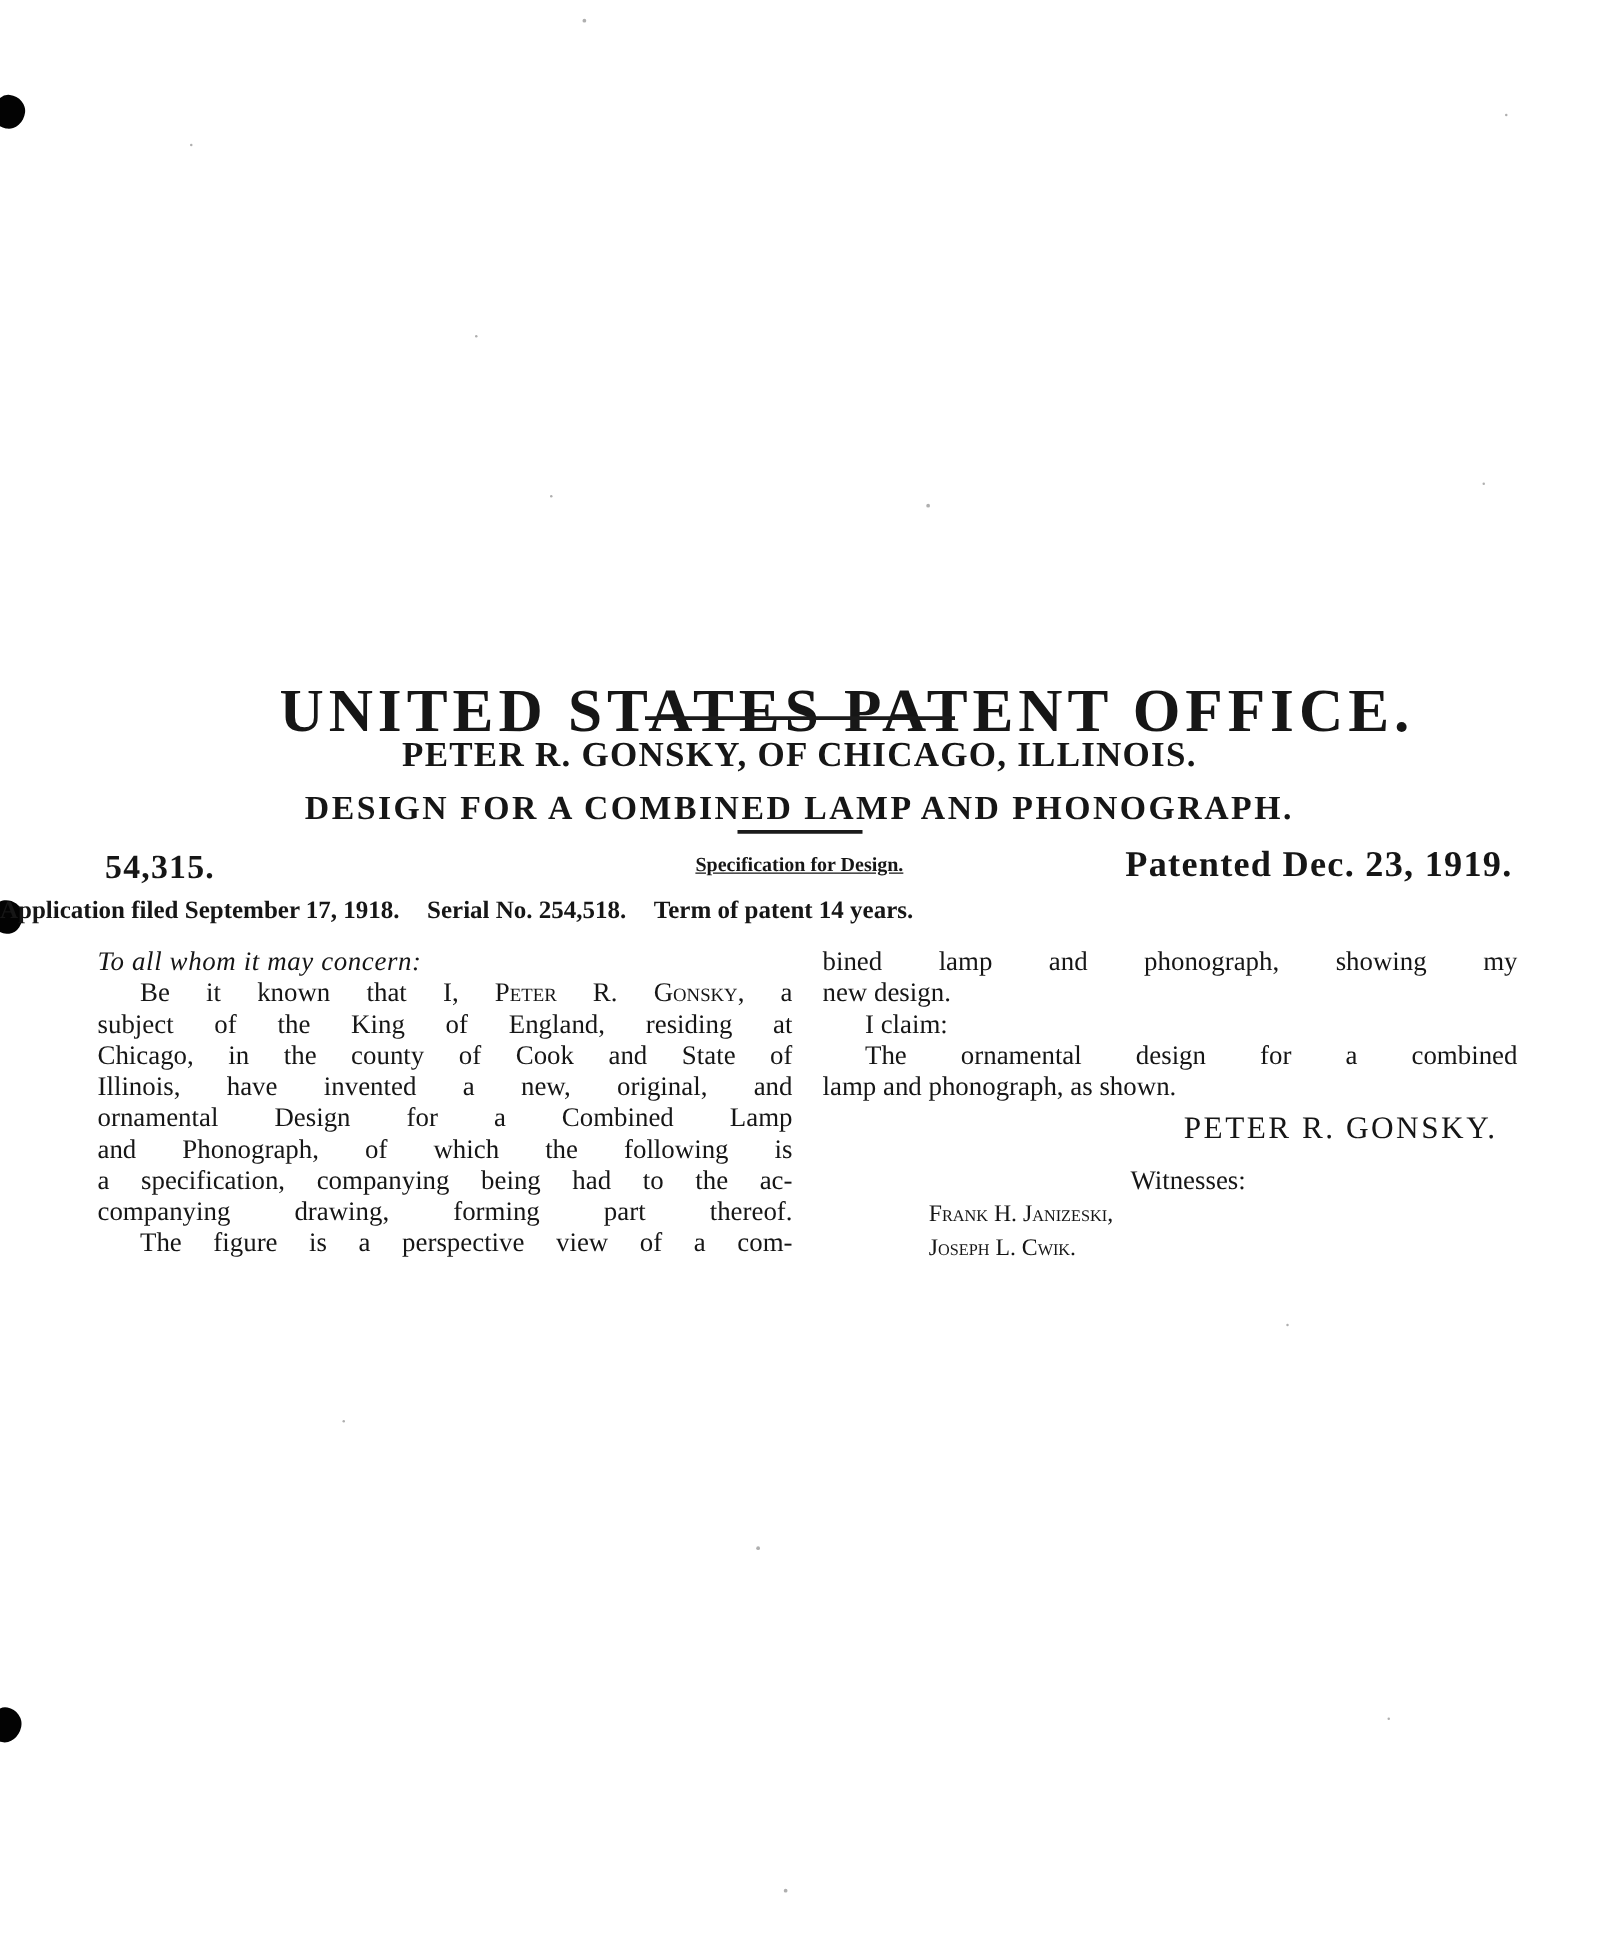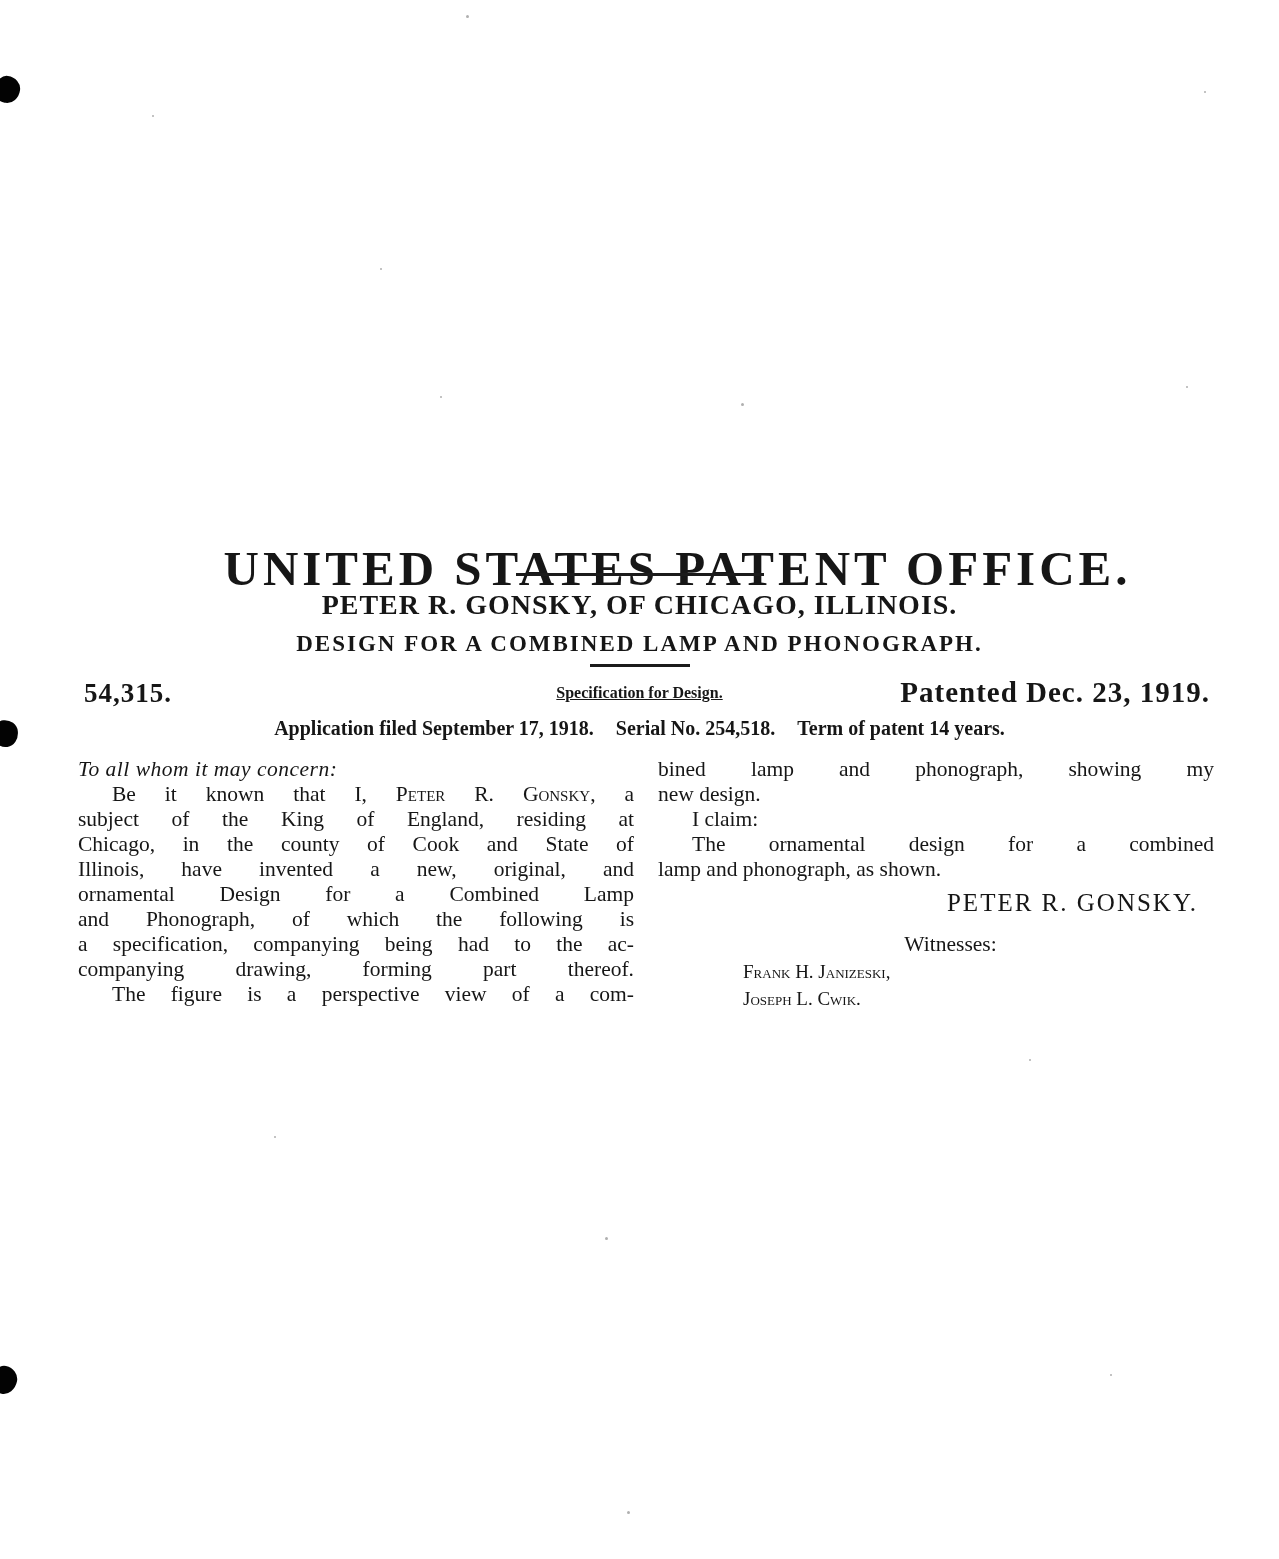--- a/index.html
+++ b/index.html
@@ -35,37 +35,37 @@
     height: 3px; background: #1b1b1b;
   }
   .rule-long  { top: 573px; width: 248px; }
   .rule-short { top: 664px; width: 100px; }
   .inventor-line {
     position: absolute; top: 589px; left: 0; width: 100%;
     text-align: center; font-size: 28px; font-weight: bold; letter-spacing: 1px;
   }
   .design-line {
     position: absolute; top: 631px; left: 0; width: 100%;
-    text-align: center; font-size: 23px; font-weight: bold; letter-spacing: 2px;
+    text-align: center; font-size: 27px; font-weight: bold; letter-spacing: 2px;
   }
   .patent-no {
     position: absolute; top: 678px; left: 84px;
     font-size: 27px; font-weight: bold; letter-spacing: 1px;
   }
   .spec-label {
     position: absolute; top: 684px; left: 50%; transform: translateX(-50%);
     font-size: 16px; font-weight: bold; text-decoration: underline;
   }
   .patented-line {
     position: absolute; top: 676px; right: 69px;
     font-size: 29px; font-weight: bold; letter-spacing: 1px;
   }
   .app-row {
     position: absolute; top: 717px; left: 0; width: 100%;
-    display: flex; justify-content: center; gap: 22px;
+    display: flex; gap: 22px;
     font-size: 20px; font-weight: bold;
   }
 
   
   .col {
     position: absolute; top: 757px; width: 556px;
     font-size: 21.5px; line-height: 25px;
   }
   .col-left  { left: 78px; }
   .col-right { left: 658px; }

